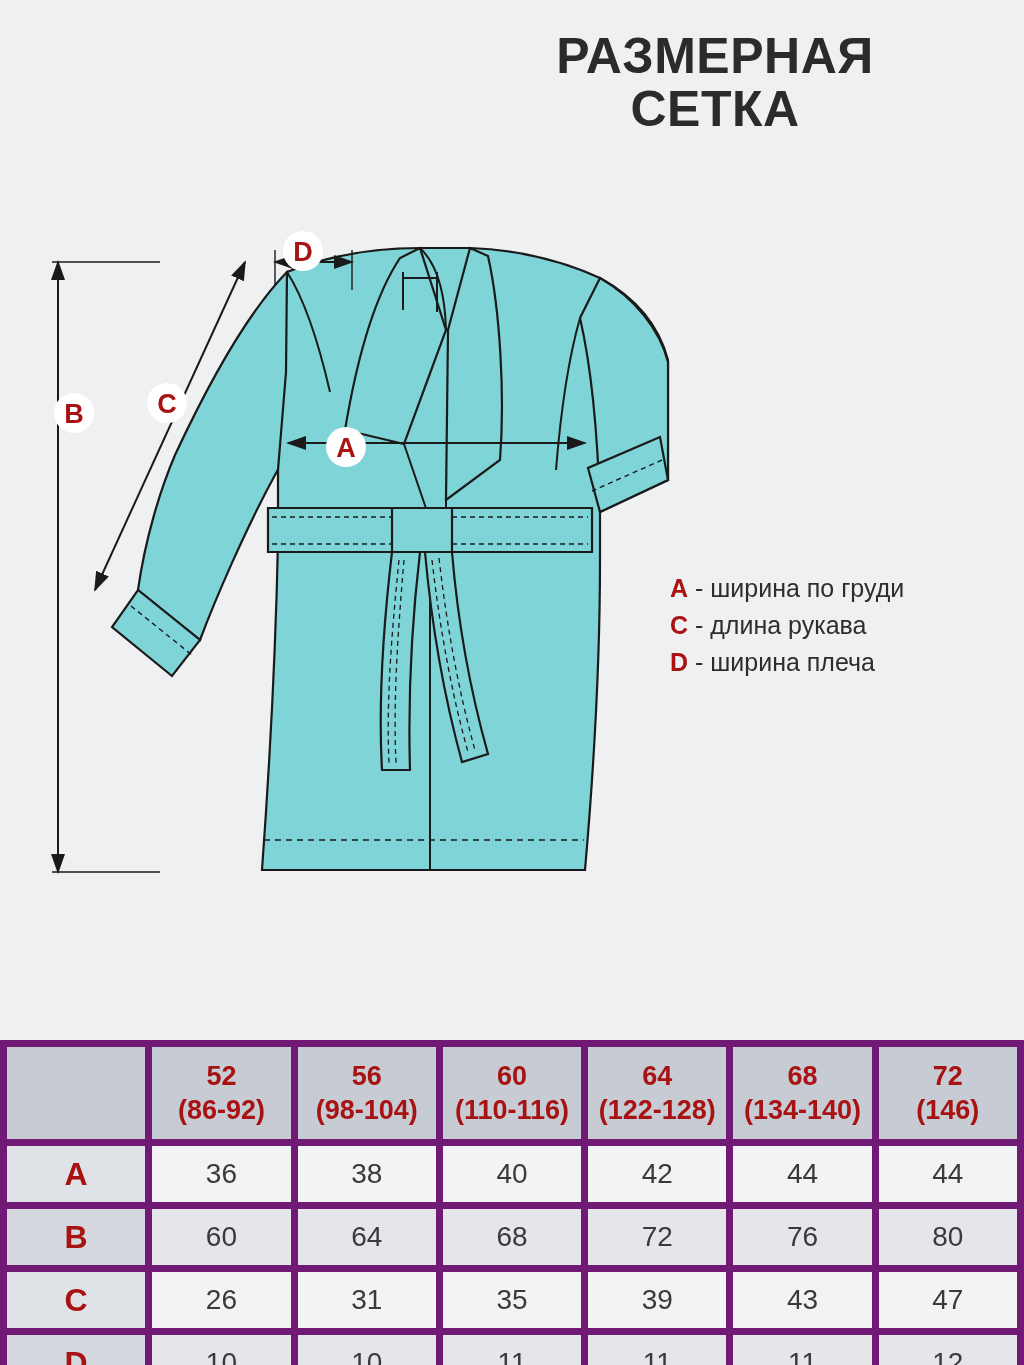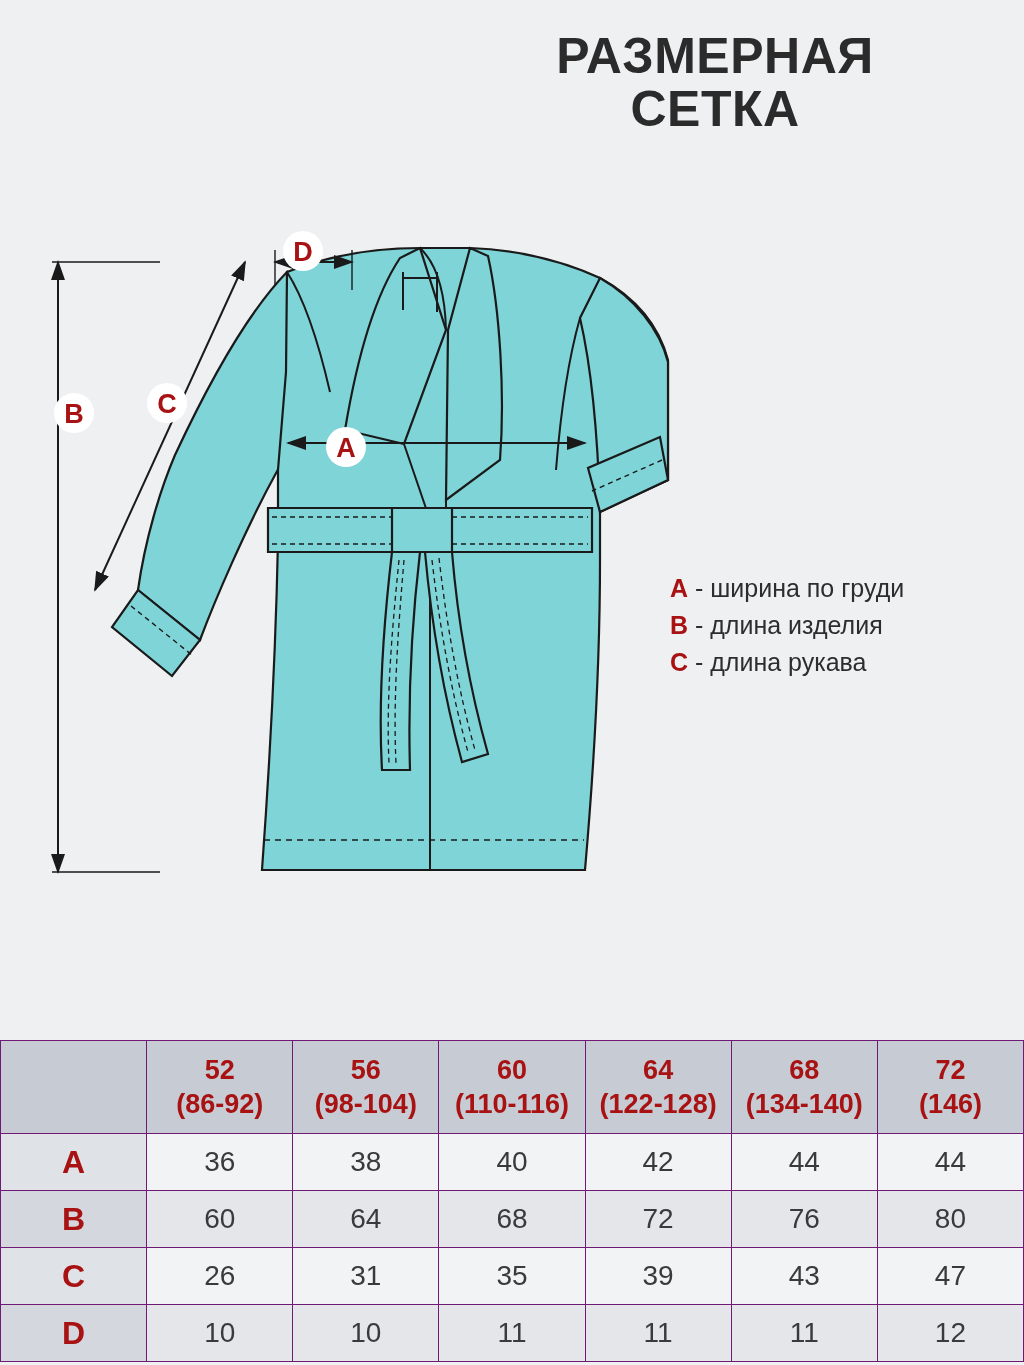--- a/index.html
+++ b/index.html
@@ -23,21 +23,21 @@
   
   .legend { position:absolute; left:654px; top:570px; width:340px;margin-left:16px; }
   .legend-row {
     font-size:25px; line-height:37px; color:#2d2d2d; white-space:nowrap;
   }
   .legend-key { color:#a81212; font-weight:bold; }
 
   
   .table-wrap { position:absolute; left:0; top:1040px; width:1024px; }
   table { border-collapse:collapse; width:1024px; table-layout:fixed; }
-  td, th { border:1px solid #701a75; padding:0; text-align:center; }
+  td, th { border:7px solid #701a75; padding:0; text-align:center; }
   thead td { background:#c7ccd4; height:92px; vertical-align:middle; }
   thead td.corner { background:#c7ccd4; }
   thead td .hsize { display:block; font-size:27px; font-weight:bold; color:#a81212; line-height:34px; }
   thead td .hrange { display:block; font-size:27px; font-weight:bold; color:#a81212; line-height:34px; }
   tbody td { height:56px; font-size:28px; color:#3a3a3a; background:#f2f3f5; }
   tbody tr:nth-child(even) td { background:#e4e6ea; }
   tbody td.rowhead { font-size:32px; font-weight:bold; color:#a81212; background:#dfe2e7; width:155px; }
   tbody tr:nth-child(even) td.rowhead { background:#d4d8de; }
 </style>
 </head>
@@ -139,26 +139,26 @@
     <text x="346" y="457" text-anchor="middle" font-family="Liberation Sans, sans-serif" font-size="27" font-weight="bold" fill="#a81212">A</text>
   </g>
 </svg>
 
 <div class="legend">
   <div class="legend-row">
     <span class="legend-key">A</span>
     <span>- ширина по груди</span>
   </div>
   <div class="legend-row">
-    <span class="legend-key">B</span>
-    <span>- длина изделия</span>
+    <span class="legend-key">C</span>
+    <span>- длина рукава</span>
   </div>
   <div class="legend-row">
-    <span class="legend-key">C</span>
-    <span>- длина рукава</span>
+    <span class="legend-key">D</span>
+    <span>- ширина плеча</span>
   </div>
 </div>
 
 <div class="table-wrap">
   <table>
     <thead>
       <tr>
         <td class="corner"></td>
         <td>
           <span class="hsize">52</span>

